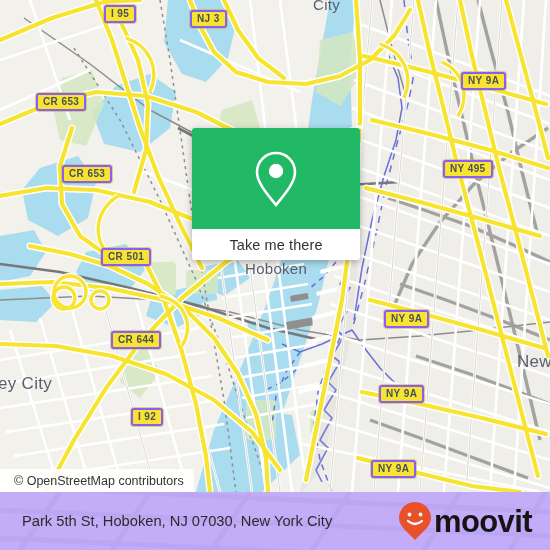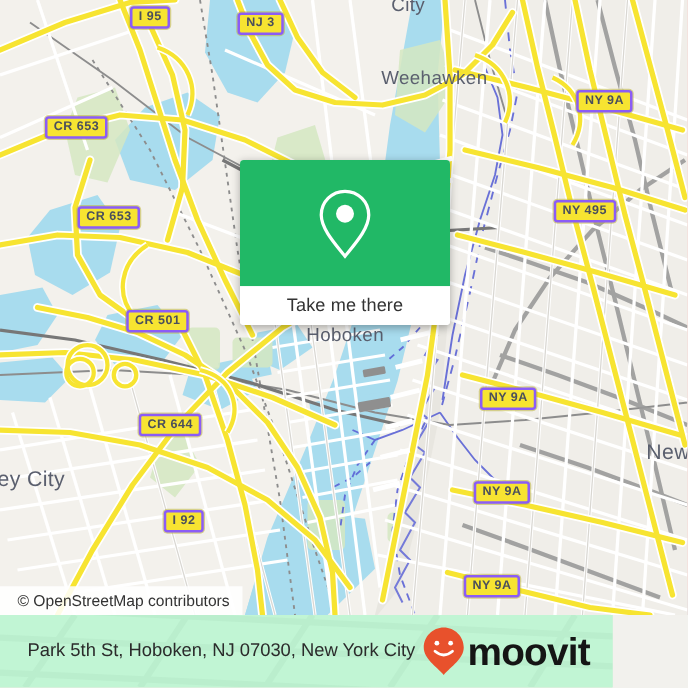--- a/index.html
+++ b/index.html
@@ -13,21 +13,21 @@
     position: relative;
     width: 550px; height: 550px;
     overflow: hidden;
   }
 
   
   #map-canvas {
     position: absolute;
     left: 0; top: 0;
     width: 550px; height: 492px;
-    background: #fca5a5;
+    background: #7dd3fc;
     overflow: hidden;
   }
   #map-svg { position: absolute; left: 0; top: 0; }
 
   
   .place-label {
     position: absolute;
     color: #5a5f6e;
     font-family: "Liberation Sans", sans-serif;
     white-space: nowrap;
@@ -99,22 +99,22 @@
   #take-me-there-label {
     font-size: 14.5px;
     color: #333333;
     letter-spacing: .1px;
   }
 
   
   #footer-bar {
     position: absolute;
     left: 0; bottom: 0;
-    width: 490px; height: 58px;
-    background: #86efac;
+    width: 550px; height: 58px;
+    background: #8b5cf6;
     overflow: hidden;
   }
   #footer-watermark { position: absolute; left: 0; top: 0; opacity: .5; }
   #footer-address {
     position: absolute;
     left: 22px; top: 50%;
     transform: translateY(-50%);
     font-size: 14.7px;
     color: #2b2b2b;
     white-space: nowrap;
@@ -394,21 +394,20 @@
         <rect x="298" y="390" width="22" height="4" transform="rotate(-14 298 390)"></rect>
       </g>
 
       <g fill="#8f8f8f">
         <rect x="286" y="322" width="26" height="8" rx="1" transform="rotate(-10 286 322)"></rect>
         <rect x="290" y="296" width="18" height="6" rx="1" transform="rotate(-10 290 296)"></rect>
       </g>
     </svg>
 
     <div class="place-label place-md" style="left:313px;top:-4px;">City</div>
-    <div class="place-label place-md" style="left:305px;top:54px;">Weehawken</div>
     <div class="place-label place-md" style="left:245px;top:260px;">Hoboken</div>
     <div class="place-label place-lg" style="left:-2px;top:374px;">ey City</div>
     <div class="place-label place-lg" style="left:497px;top:352px;margin-left:20px;">New Y</div>
 
     <div class="shield" style="left:104px;top:5px;">I 95</div>
     <div class="shield" style="left:190px;top:10px;">NJ 3</div>
     <div class="shield" style="left:461px;top:72px;">NY 9A</div>
     <div class="shield" style="left:36px;top:93px;">CR 653</div>
     <div class="shield" style="left:443px;top:160px;text-align:right;">NY 495</div>
     <div class="shield" style="left:62px;top:165px;">CR 653</div>

